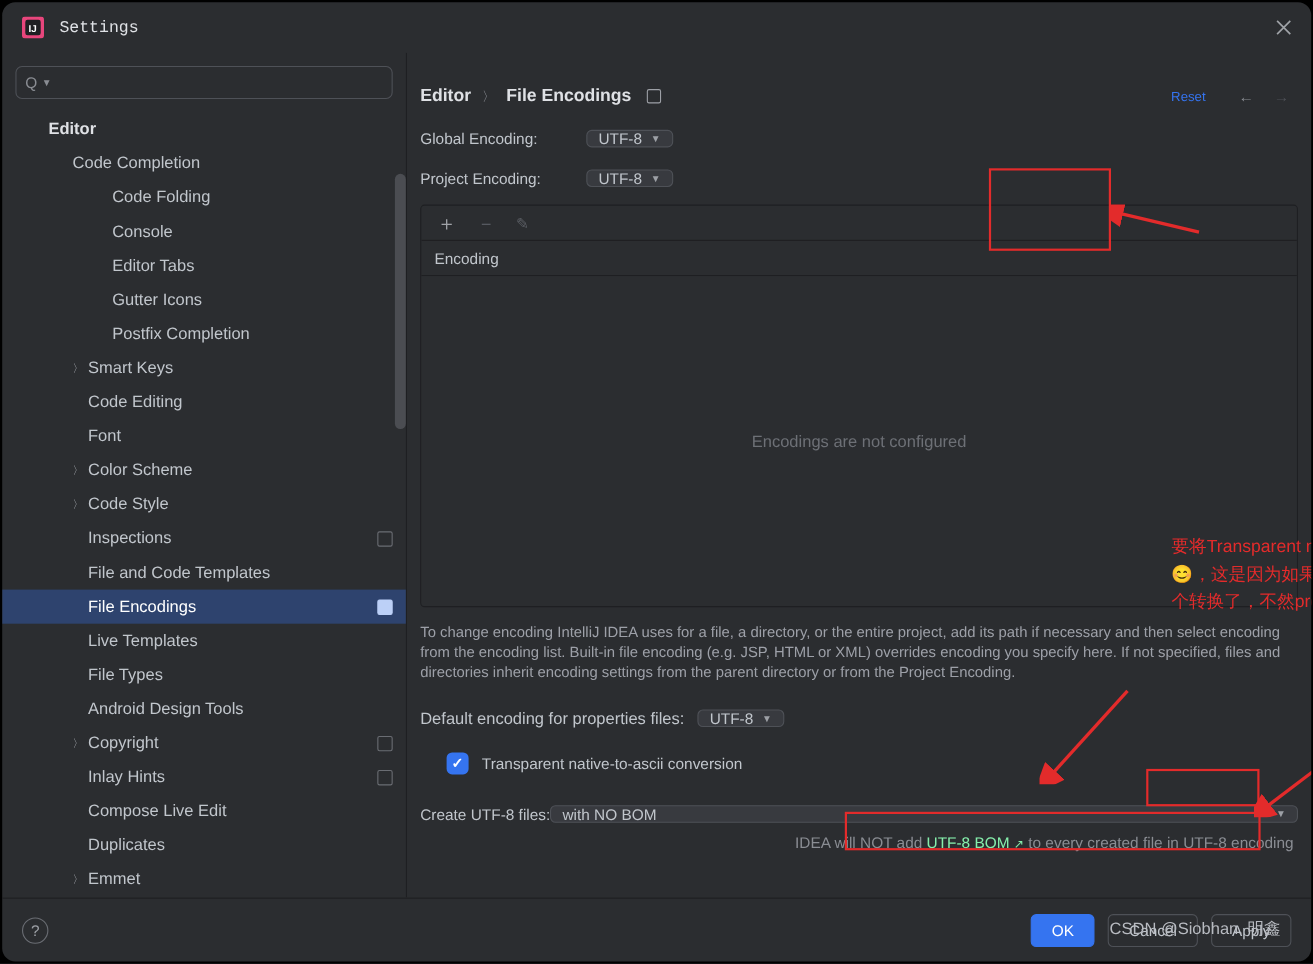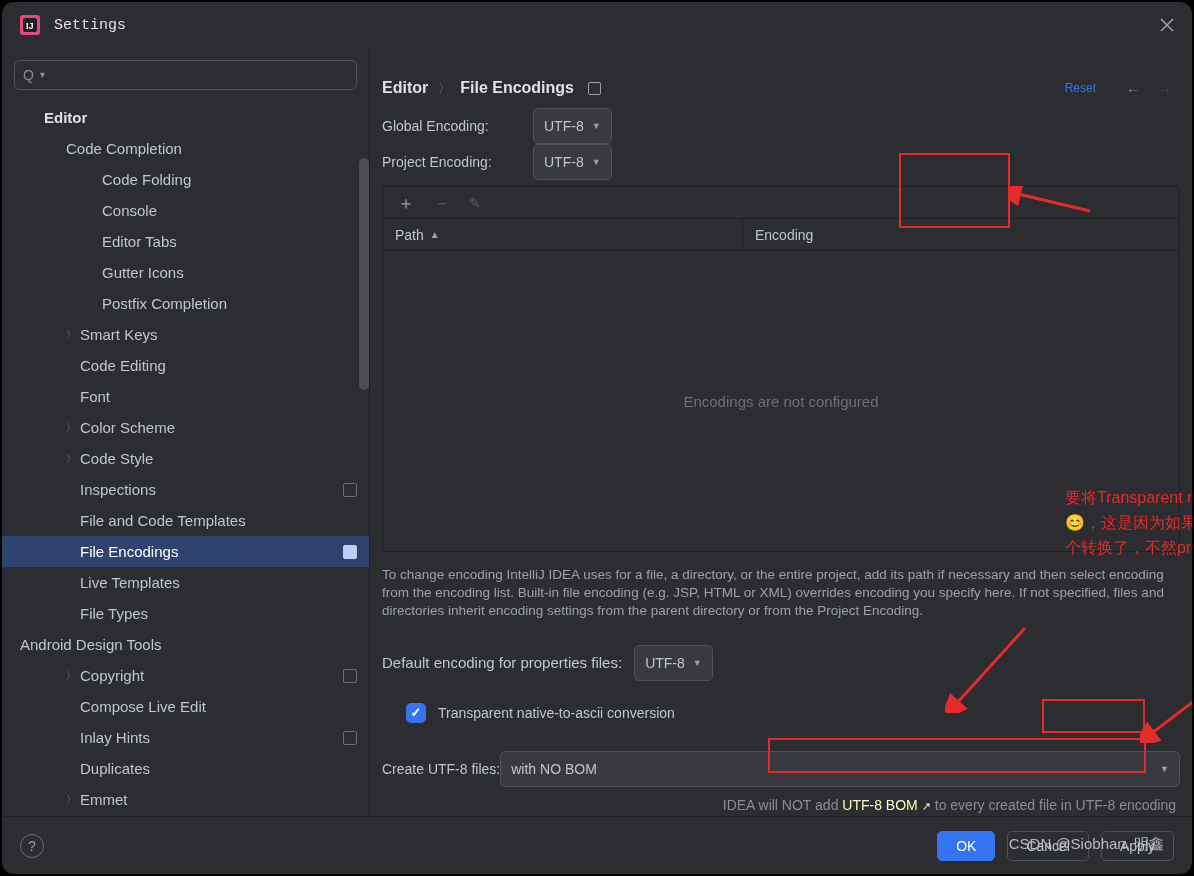--- a/index.html
+++ b/index.html
@@ -42,21 +42,21 @@
 .crumb-row { height: 40px; display: flex; align-items: center; margin-top: 20px; }
 .crumb { font-size: 16px; font-weight: 600; color: #dfe1e5; }
 .crumb-sep { margin: 0 10px; color: #8a8d93; font-size: 12px; }
 .crumb .micon { margin-left: 14px; display: inline-block; width: 13px; height: 13px; border: 1px solid #9da0a6; border-radius: 2px; vertical-align: middle;}
 .reset { margin-left: auto; color: #3574f0; font-size: 12px; cursor: pointer; font-weight: 500; }
 .nav-arrows { display: flex; gap: 18px; margin-left: 30px; margin-right: 8px; color: #8a8d93; }
 .nav-arrows .dis { color: #4e5157; }
 .form-row { display: flex; align-items: center; height: 36px; }
 .form-label { width: 151px; font-size: 14px; color: #c1c6cc; }
 .dropdown {
-  height: 36px; background: #383a3f; border: 1px solid #4e5157; border-radius: 5px;
+  height: 16px; background: #383a3f; border: 1px solid #4e5157; border-radius: 5px;
   display: flex; align-items: center; padding: 0 10px; cursor: pointer; gap: 8px; font-size: 14px;
 }
 .dropdown .dv { color: #c1c6cc; }
 .dropdown .caret { font-size: 9px; color: #9da0a6; }
 .red-box { border: 2px solid #e32b2b; }
 .red-box1 { position: absolute; left: 529px; top: 105px; width: 111px; height: 75px; pointer-events: none; }
 .arrow-svg { position: absolute; pointer-events: none; }
 .table-box { margin-top: 6px; border: 1px solid #1e1f22; border-radius: 4px; overflow: hidden; }
 .toolbar { height: 32px; display: flex; align-items: center; gap: 18px; padding: 0 14px; border-bottom: 1px solid #1e1f22;}
 .toolbar .plus { font-size: 18px; color: #a0a3a8; cursor: pointer; }
@@ -72,21 +72,21 @@
 .help-text { margin-top: 14px; font-size: 13.5px; color: #9da0a8; line-height: 1.35; padding-right: 10px;}
 .props-row { margin-top: 24px; display: flex; align-items: center; gap: 12px; }
 .props-row .lbl { font-size: 15px; color: #c1c6cc; }
 .red-box2 { position: absolute; left: 672px; top: 651px; width: 103px; height: 34px; border: 2px solid #e32b2b; pointer-events: none;}
 .checkbox-row { margin-top: 16px; display: flex; align-items: center; gap: 12px; padding: 6px 8px; }
 .red-box3 { position: absolute; left: 398px; top: 690px; width: 378px; height: 35px; border: 2px solid #e32b2b; pointer-events: none;}
 .cbox { width: 20px; height: 20px; background: #3574f0; border-radius: 5px; display: flex; align-items: center; justify-content: center; color: #fff; font-size: 13px; font-weight: bold;}
 .create-row { margin-top: 22px; display: flex; align-items: center; gap: 0; }
 .wide-dd { flex: 1; }
 .bom-row { margin-top: 10px; text-align: right; font-size: 14px; color: #8a8d93; padding-right: 4px;}
-.bom-row a { color: #fef9c3; text-decoration: none; }
+.bom-row a { color: #86efac; text-decoration: none; }
 .bom-row .ext { font-size: 11px; }
 .anno { position: absolute; color: #e32b2b; font-size: 16px; line-height: 1.55; pointer-events: none; font-weight: 500;}
 .footer {
   height: 58px; border-top: 1px solid #1e1f22; display: flex; align-items: center;
   padding: 0 18px; gap: 12px;
 }
 .help-circle {
   width: 24px; height: 24px; border: 1.5px solid #6a6d73; border-radius: 50%;
   display: flex; align-items: center; justify-content: center; color: #9da0a6; cursor: pointer;
 }
@@ -184,37 +184,37 @@
               <span class="mod-icon"></span>
             </div>
             <div class="tree-item" style="padding-left: 60px;">
               <span class="arrow"></span>
               <span class="lbl">Live Templates</span>
             </div>
             <div class="tree-item" style="padding-left: 60px;">
               <span class="arrow"></span>
               <span class="lbl">File Types</span>
             </div>
-            <div class="tree-item" style="">
+            <div class="tree-item" style="padding-left: 60px;">
               <span class="arrow"></span>
               <span class="lbl">Android Design Tools</span>
             </div>
             <div class="tree-item" style="padding-left: 60px;">
               <span class="arrow">〉</span>
               <span class="lbl">Copyright</span>
               <span class="mod-icon"></span>
             </div>
             <div class="tree-item" style="padding-left: 60px;">
               <span class="arrow"></span>
-              <span class="lbl">Compose Live Edit</span>
-            </div>
-            <div class="tree-item" style="padding-left: 60px;">
-              <span class="arrow"></span>
               <span class="lbl">Inlay Hints</span>
               <span class="mod-icon"></span>
+            </div>
+            <div class="tree-item" style="padding-left: 60px;">
+              <span class="arrow"></span>
+              <span class="lbl">Compose Live Edit</span>
             </div>
             <div class="tree-item" style="padding-left: 60px;">
               <span class="arrow"></span>
               <span class="lbl">Duplicates</span>
             </div>
             <div class="tree-item" style="padding-left: 60px;">
               <span class="arrow">〉</span>
               <span class="lbl">Emmet</span>
             </div>
           </div>
@@ -249,24 +249,20 @@
         </div>
       </div>
 
       <div class="table-box">
         <div class="toolbar">
           <span class="plus">＋</span>
           <span class="minus">－</span>
           <span class="pencil">✎</span>
         </div>
         <div class="thead">
-          <div class="th" style="width:360px">
-              <span>Path</span>
-              <span class="sort">▲</span>
-            </div>
           <div class="th" style="flex:1;border-right:none">Encoding</div>
         </div>
         <div class="empty">Encodings are not configured</div>
       </div>
 
       <div class="help-text">To change encoding IntelliJ IDEA uses for a file, a directory, or the entire project, add its path if necessary and then select encoding from the encoding list. Built-in file encoding (e.g. JSP, HTML or XML) overrides encoding you specify here. If not specified, files and directories inherit encoding settings from the parent directory or from the Project Encoding.</div>
 
       <div class="props-row">
         <span class="lbl">Default encoding for properties files:</span>
         <div class="dropdown">

